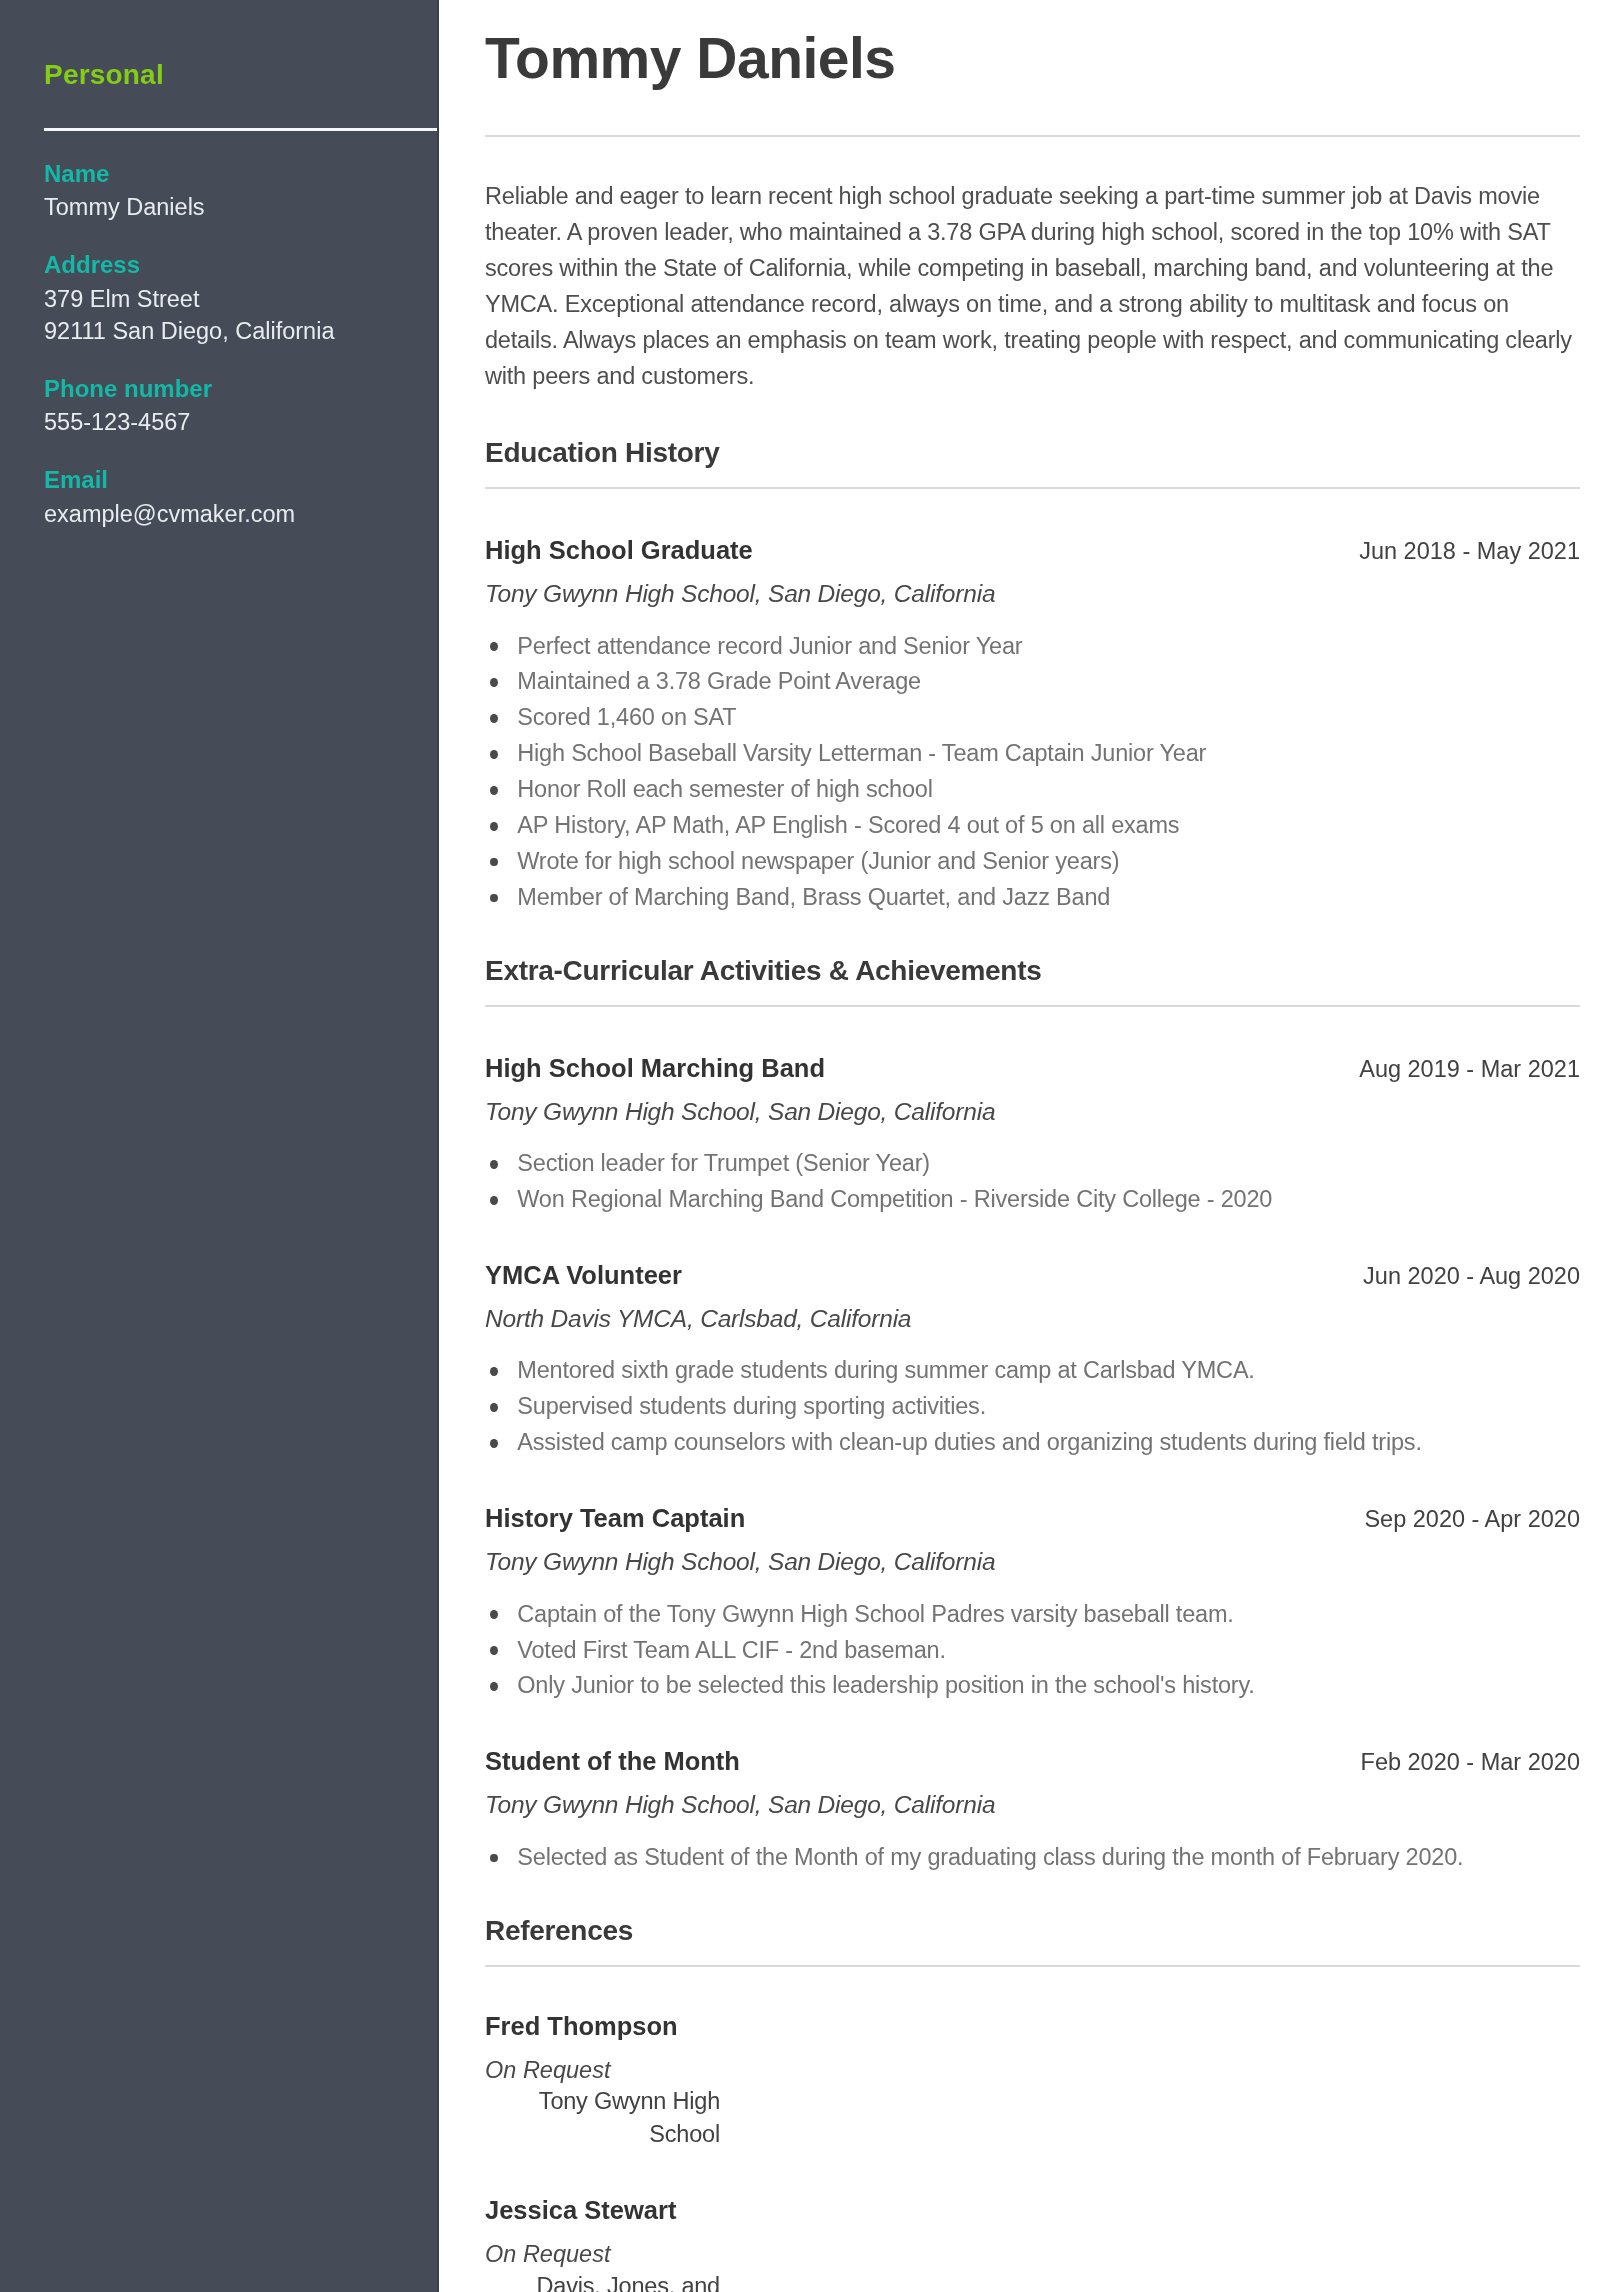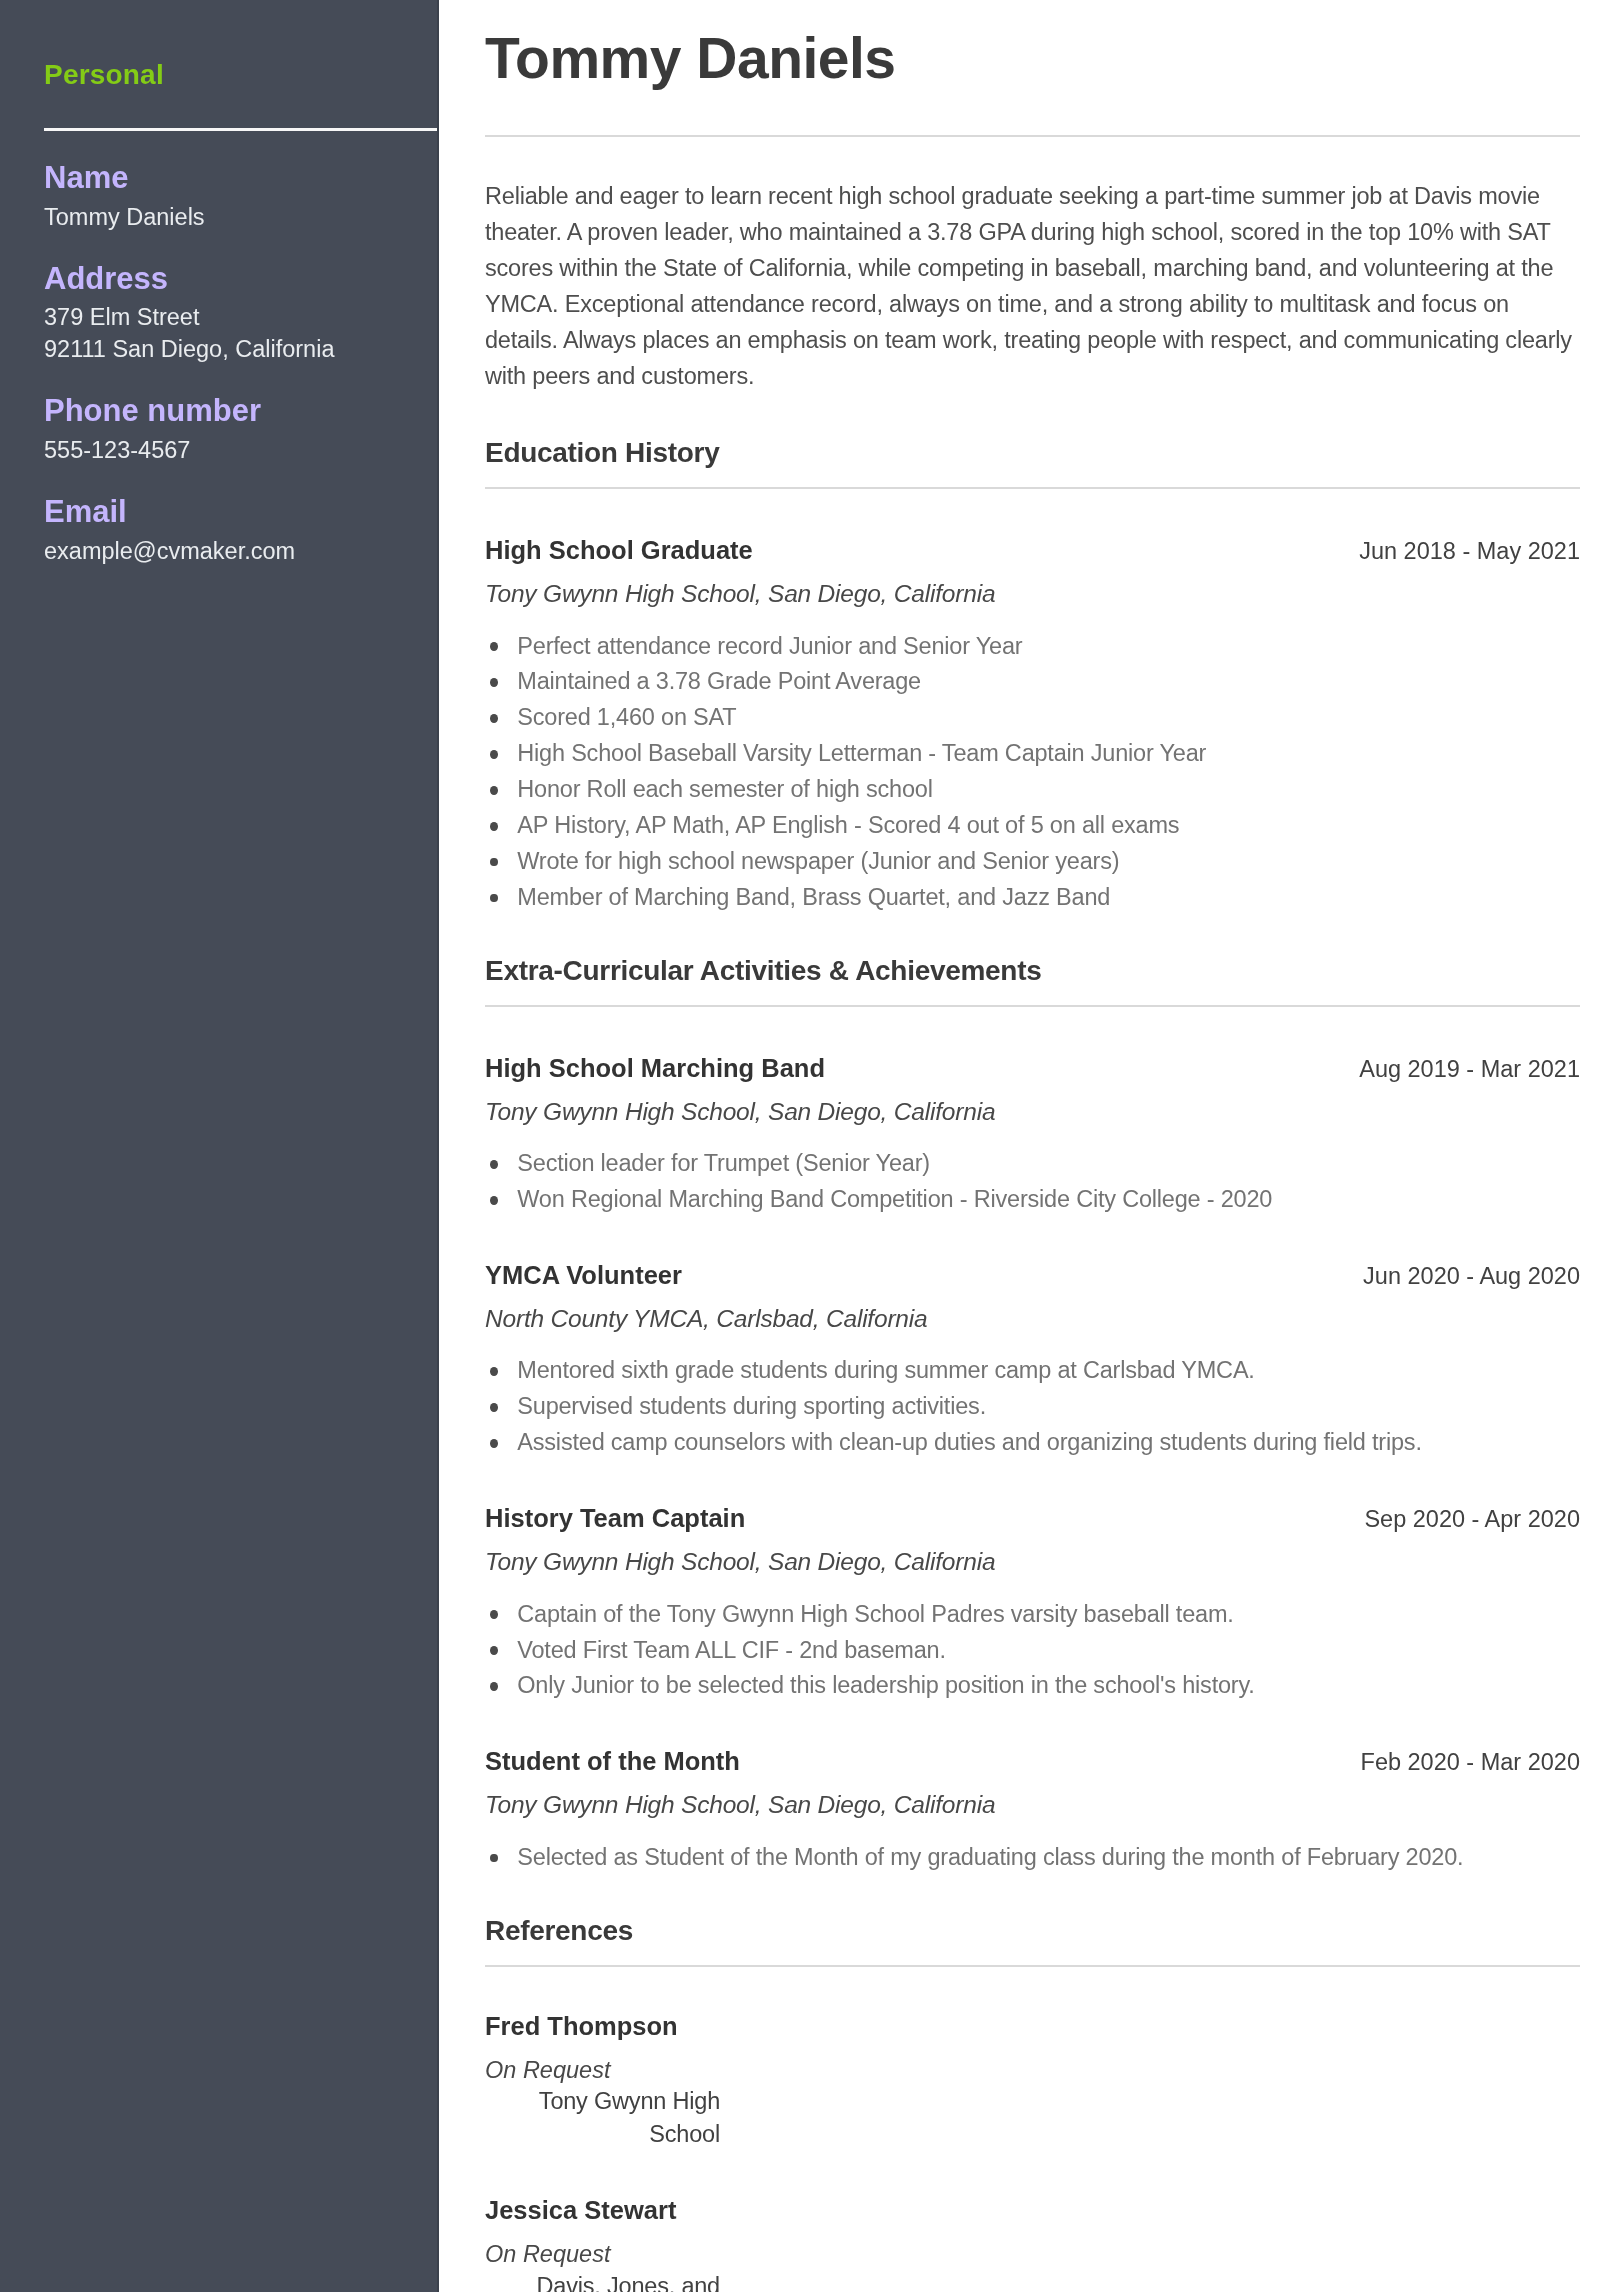--- a/index.html
+++ b/index.html
@@ -34,23 +34,23 @@
     letter-spacing: 0.2px;
   }
   .sb-divider {
     height: 2.9px;
     background: #f7f7f7;
     margin: 35px -44px 0 0;
   }
   .sb-field { margin-top: 26.5px; }
   .sb-field:first-of-type { margin-top: 29px; }
   .sb-label {
-    font-size: 31px;
-    font-weight: 700;
-    color: #c4b5fd;
+    font-size: 24px;
+    font-weight: 700;
+    color: #14b8a6;
     line-height: 1.32;
   }
   .sb-value {
     font-size: 23.5px;
     font-weight: 400;
     color: #e9ecef;
     line-height: 1.3;
     margin-top: 2.9px;
   }
   .sb-value + .sb-value { margin-top: 1px; }
@@ -278,21 +278,21 @@
               <span>Won Regional Marching Band Competition - Riverside City College - 2020</span>
             </li>
         </ul>
       </article>
 
       <article class="entry">
         <div class="entry-head">
           <h3 class="entry-title">YMCA Volunteer</h3>
           <span class="entry-dates">Jun 2020 - Aug 2020</span>
         </div>
-        <p class="entry-subtitle">North County YMCA, Carlsbad, California</p>
+        <p class="entry-subtitle">North Davis YMCA, Carlsbad, California</p>
         <ul class="bullets">
           <li class="bullet-item">
               <span class="dot"></span>
               <span>Mentored sixth grade students during summer camp at Carlsbad YMCA.</span>
             </li>
           <li class="bullet-item">
               <span class="dot"></span>
               <span>Supervised students during sporting activities.</span>
             </li>
           <li class="bullet-item">

